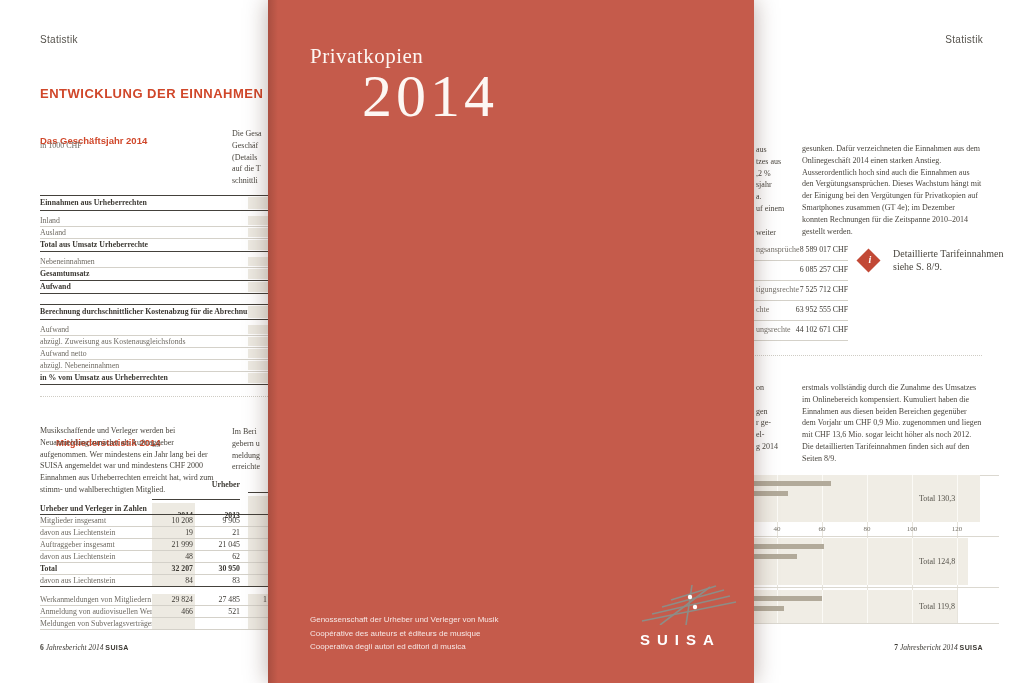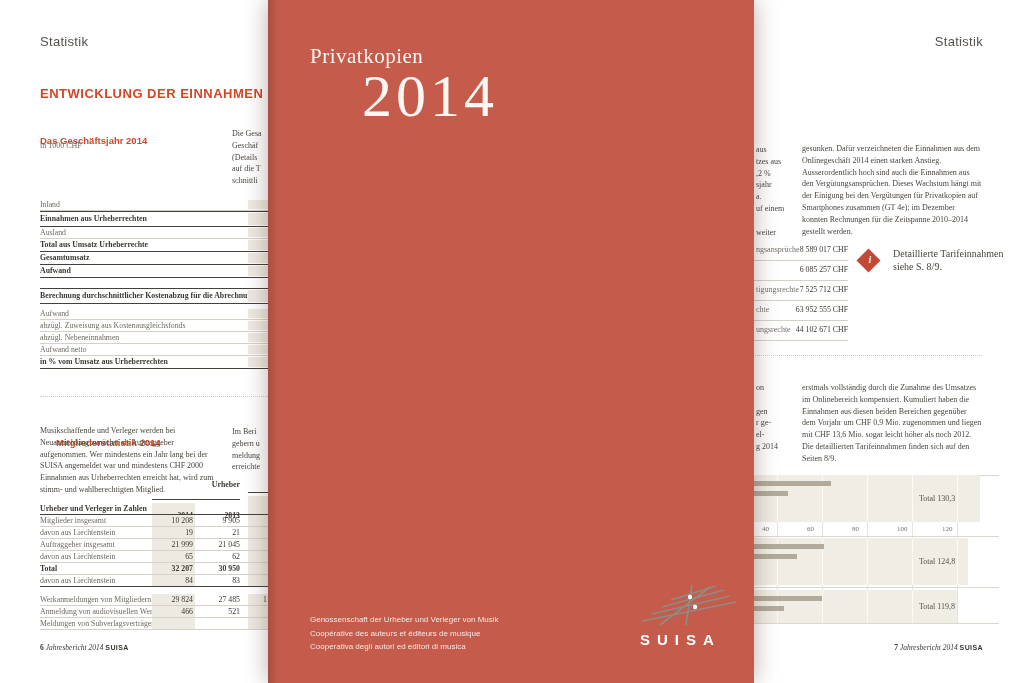--- a/index.html
+++ b/index.html
@@ -3,21 +3,21 @@
 <meta charset="utf-8">
 <style>
   html,body{margin:0;padding:0;}
   body{width:1024px;height:683px;position:relative;overflow:hidden;background:#fff;
        font-family:"Liberation Serif","DejaVu Serif",serif;color:var(--ink);}
   .abs{position:absolute;}
   .sans{font-family:"Liberation Sans","DejaVu Sans",sans-serif;}
   .page{position:absolute;top:0;height:683px;width:512px;background:#fff;}
   #left-page{left:0;}
   #right-page{left:512px;}
-  .corner-label{font-size:13px;color:#55524c;letter-spacing:.3px;}
+  .corner-label{font-size:10px;color:#55524c;letter-spacing:.3px;}
   .doc-title{font-size:13px;font-weight:bold;color:var(--accent);letter-spacing:.5px;white-space:nowrap;}
   .sec-head{font-size:9.5px;font-weight:bold;color:var(--accent);white-space:nowrap;}
   .unit{font-size:8px;color:#6f6b64;}
   .para{font-size:8px;line-height:11.8px;color:#4a463f;text-align:left;}
   .fragcol div{font-size:8px;line-height:11.8px;color:#4a463f;white-space:nowrap;overflow:hidden;}
   
   .t1row{position:relative;border-bottom:1px solid var(--rule_light);font-size:7.8px;color:#6e6a62;}
   .t1row.n{height:11px;line-height:11px;}
   .t1row.b{height:12px;line-height:12px;font-weight:bold;color:var(--ink);border-bottom-color:var(--rule_dark);}
   .t1row.h{height:14px;line-height:14px;font-weight:bold;color:var(--ink);
@@ -39,21 +39,21 @@
   .trflab{position:absolute;left:244px;top:4px;font-size:8px;color:#75716a;white-space:nowrap;}
   .trfval{position:absolute;right:0;top:4px;font-size:7.8px;color:var(--ink);}
   .dotted{border-top:1px dotted #cfccc4;}
   
   #chart{position:absolute;left:175px;top:475px;width:312px;height:150px;}
   .grid{position:absolute;top:0;bottom:2px;width:1px;background:#e7e4dc;}
   .track{position:absolute;left:0;background:var(--chart_track);overflow:hidden;}
   .track .wgrid{position:absolute;top:0;bottom:0;width:1px;background:#fbfaf6;}
   .bar{position:absolute;left:0;height:5px;background:var(--chart_bar);}
   .sep{position:absolute;left:0;width:312px;height:1px;background:#dbd8d0;}
-  .tick{position:absolute;width:30px;text-align:left;font-size:7px;color:#77736a;}
+  .tick{position:absolute;width:30px;text-align:center;font-size:7px;color:#77736a;}
   .totlab{position:absolute;left:232px;font-size:8px;color:#55524a;white-space:nowrap;}
   
   #cover{position:absolute;left:268px;top:0;width:486px;height:683px;z-index:10;
          background:linear-gradient(90deg,rgba(0,0,0,.14),rgba(0,0,0,0) 10px),var(--cover);
          box-shadow:0 0 22px rgba(60,25,15,.35);}
   .cover-title{position:absolute;left:42px;top:44px;color:#fdf7f3;font-size:21px;letter-spacing:.5px;}
   .cover-year{position:absolute;left:94px;top:62px;color:#fdf7f3;font-size:60px;letter-spacing:4px;}
   .org div{font-size:8px;line-height:13.5px;color:rgba(255,255,255,.85);white-space:nowrap;
            font-family:"Liberation Sans","DejaVu Sans",sans-serif;}
   .suisa-text{color:#fff;font-weight:bold;font-size:15px;letter-spacing:7px;
@@ -82,31 +82,32 @@
 
   <div class="abs fragcol" style="left:232px;top:128px;width:40px;">
       <div>Die Gesa</div>
       <div>Geschäf</div>
       <div>(Details</div>
       <div>auf die T</div>
       <div>schnittli</div>
     </div>
 
   <div class="abs" id="t1" style="left:40px;top:195px;width:250px;">
+      <div class="t1row h"><span class="t1lab">Einnahmen aus Urheberrechten</span><span class="sliver"></span></div>
       <div class="t1row n" style="margin-top: 4px;"><span class="t1lab">Inland</span><span class="sliver"></span></div>
-      <div class="t1row h"><span class="t1lab">Einnahmen aus Urheberrechten</span><span class="sliver"></span></div>
       <div class="t1row n"><span class="t1lab">Ausland</span><span class="sliver"></span></div>
       <div class="t1row b"><span class="t1lab">Total aus Umsatz Urheberrechte</span><span class="sliver"></span></div>
+      <div class="t1row n" style="margin-top: 4px;"><span class="t1lab">Nebeneinnahmen</span><span class="sliver"></span></div>
       <div class="t1row b"><span class="t1lab">Gesamtumsatz</span><span class="sliver"></span></div>
       <div class="t1row b"><span class="t1lab">Aufwand</span><span class="sliver"></span></div>
       <div class="t1row h" style="margin-top: 10px;"><span class="t1lab">Berechnung durchschnittlicher Kostenabzug für die Abrechnungen</span><span class="sliver"></span></div>
       <div class="t1row n" style="margin-top: 4px;"><span class="t1lab">Aufwand</span><span class="sliver"></span></div>
       <div class="t1row n"><span class="t1lab">abzügl. Zuweisung aus Kostenausgleichsfonds</span><span class="sliver"></span></div>
+      <div class="t1row n"><span class="t1lab">Aufwand netto</span><span class="sliver"></span></div>
       <div class="t1row n"><span class="t1lab">abzügl. Nebeneinnahmen</span><span class="sliver"></span></div>
-      <div class="t1row n"><span class="t1lab">Aufwand netto</span><span class="sliver"></span></div>
       <div class="t1row b"><span class="t1lab">in % vom Umsatz aus Urheberrechten</span><span class="sliver"></span></div>
     </div>
 
   <div class="abs dotted" style="left:40px;top:396px;width:460px;"></div>
 
   <div class="abs sec-head sans" style="left:56px;top:412px;margin-top:25px;">Mitgliederstatistik 2014</div>
   <div class="abs para" style="left:40px;top:425px;width:180px;">Musikschaffende und Verleger werden bei Neuanmeldung zunächst als Auftraggeber aufgenommen. Wer mindestens ein Jahr lang bei der SUISA angemeldet war und mindestens CHF 2000 Einnahmen aus Urheberrechten erreicht hat, wird zum stimm- und wahlberechtigten Mitglied.</div>
   <div class="abs fragcol" style="left:232px;top:426px;width:40px;">
       <div>Im Beri</div>
       <div>gebern u</div>
@@ -116,21 +117,21 @@
 
   <div class="abs" id="t2" style="left:40px;top:480px;width:250px;">
       <div style="position: relative; height: 16px;">
         <span style="position: absolute; left: 112px; width: 88px; text-align: right; font-weight: bold; font-size: 7.8px; color: var(--ink); border-bottom: 1px solid var(--rule_dark); padding-bottom: 10px;">Urheber</span>
         <span style="position: absolute; left: 208px; width: 42px; border-bottom: 1px solid var(--rule_dark); height: 12px;"></span>
       </div>
       <div class="t2row bold bbdark" style="height: 18px; line-height: 26px;"><span class="t2lab">Urheber und Verleger in Zahlen</span><span class="t2c v1" style="top: 7px;">2014</span><span class="t2c v2" style="top: 7px;">2013</span><span class="t2c v4" style="top: 0px; height: 18px;"></span></div>
       <div class="t2row"><span class="t2lab">Mitglieder insgesamt</span><span class="t2c v1">10 208</span><span class="t2c v2">9 905</span><span class="t2c v4"></span></div>
       <div class="t2row"><span class="t2lab">davon aus Liechtenstein</span><span class="t2c v1">19</span><span class="t2c v2">21</span><span class="t2c v4"></span></div>
       <div class="t2row"><span class="t2lab">Auftraggeber insgesamt</span><span class="t2c v1">21 999</span><span class="t2c v2">21 045</span><span class="t2c v4"></span></div>
-      <div class="t2row"><span class="t2lab">davon aus Liechtenstein</span><span class="t2c v1">65</span><span class="t2c v2">62</span><span class="t2c v4"></span></div>
+      <div class="t2row"><span class="t2lab">davon aus Liechtenstein</span><span class="t2c v1">48</span><span class="t2c v2">62</span><span class="t2c v4"></span></div>
       <div class="t2row bold"><span class="t2lab">Total</span><span class="t2c v1">32 207</span><span class="t2c v2">30 950</span><span class="t2c v4"></span></div>
       <div class="t2row bbdark"><span class="t2lab">davon aus Liechtenstein</span><span class="t2c v1">84</span><span class="t2c v2">83</span><span class="t2c v4"></span></div>
       <div class="t2row" style="margin-top: 7px;"><span class="t2lab">Werkanmeldungen von Mitgliedern</span><span class="t2c v1">29 824</span><span class="t2c v2">27 485</span><span class="t2c v4">1</span></div>
       <div class="t2row"><span class="t2lab">Anmeldung von audiovisuellen Werken</span><span class="t2c v1">466</span><span class="t2c v2">521</span><span class="t2c v4"></span></div>
       <div class="t2row"><span class="t2lab">Meldungen von Subverlagsverträgen</span><span class="t2c v1"></span><span class="t2c v2"></span><span class="t2c v4"></span></div>
     </div>
 
   <div class="abs footer" style="left:40px;top:643px;">
     <span class="pg">6</span>
     <span class="ti">Jahresbericht 2014</span>

